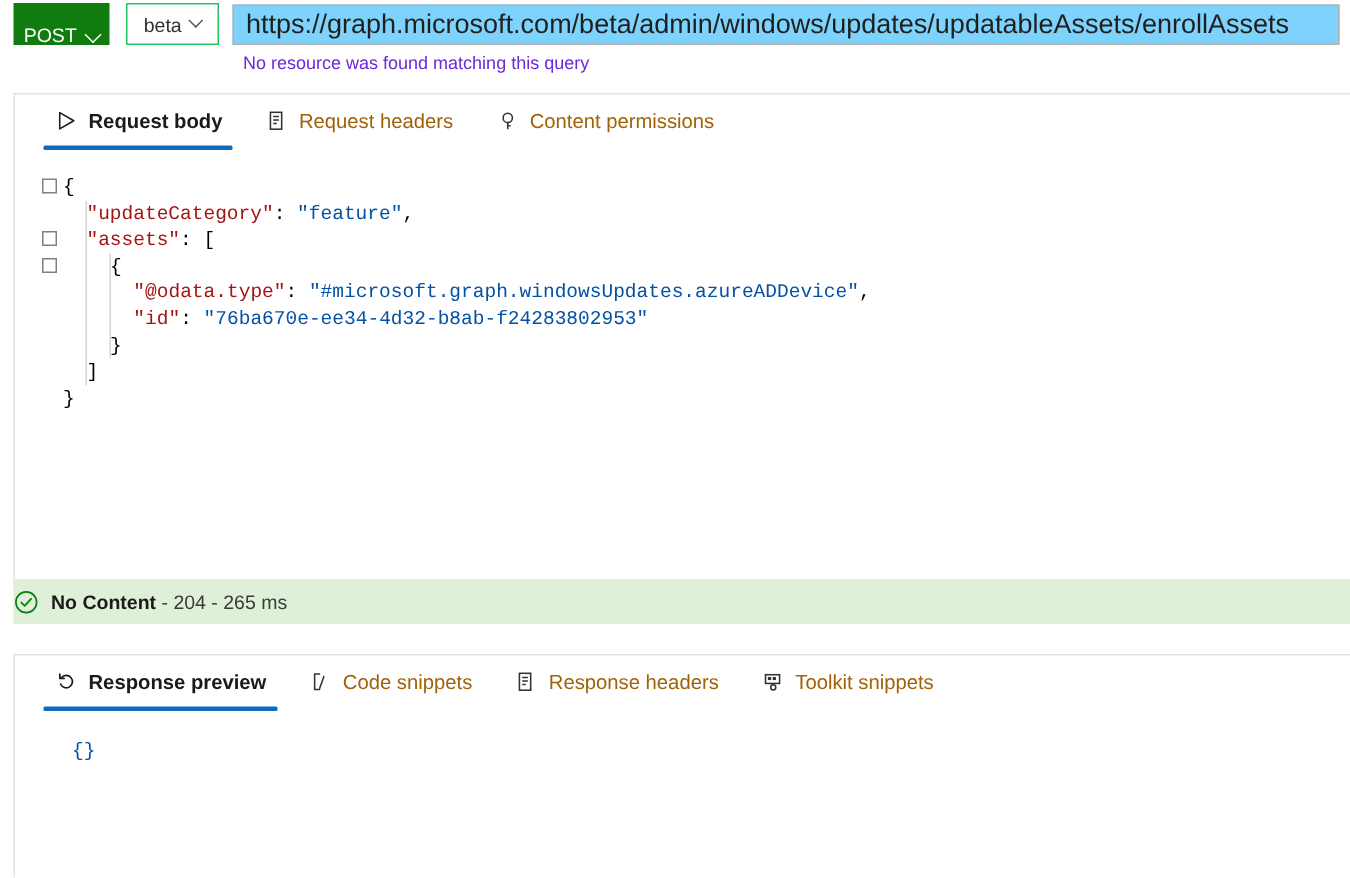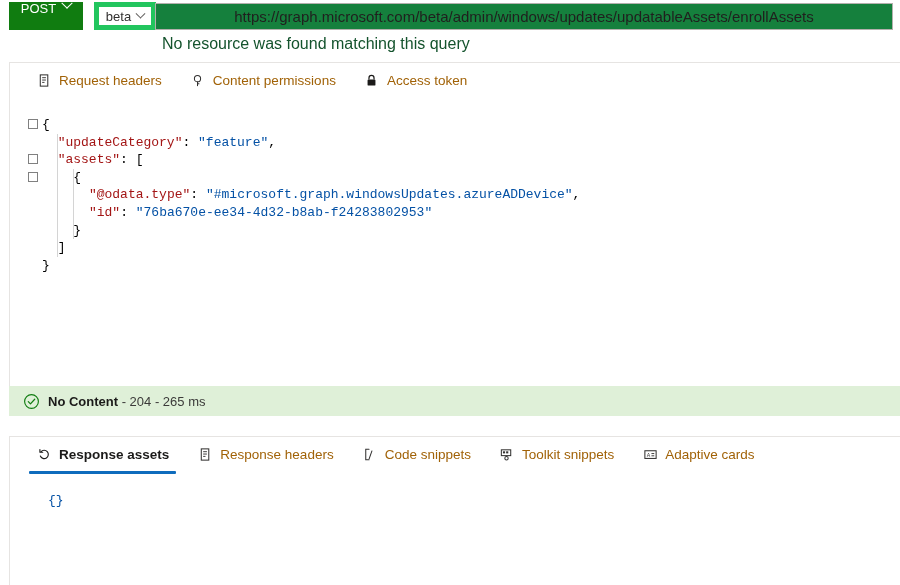--- a/index.html
+++ b/index.html
@@ -19,80 +19,79 @@
   
   .query-bar {
     position: absolute;
     left: 0; top: 0;
     width: 900px; height: 32px;
     display: flex;
     align-items: center;
     padding-left: 9px;
   }
   .method-btn {
-    width: 74px; height: 28px;
+    width: 64px; height: 28px;
     background: #107c10;
     color: #ffffff;
     border: none;
     display: flex;
-    align-items: flex-start;
+    align-items: flex-end;
     justify-content: center;
     gap: 7px;
     font-size: 13px;
     font-family: "Liberation Sans", sans-serif;
     cursor: pointer;
     padding: 0;
   }
   .method-label { line-height: 1; }
   .chev {
     display: inline-block;
     width: 8px; height: 8px;
     border-right: 1.4px solid currentColor;
     border-bottom: 1.4px solid currentColor;
     transform: rotate(45deg) translate(-2px, -2px);
   }
   .version-btn {
     width: 62px; height: 28px;
     margin-left: 11px;
     background: #ffffff;
     color: #323130;
-    border: 5px solid #22c55e;
+    border: 1px solid #22c55e;
     display: flex;
     align-items: center;
     justify-content: center;
     gap: 6px;
     font-size: 13px;
     font-family: "Liberation Sans", sans-serif;
     cursor: pointer;
     padding: 0;
   }
   .version-chev {
     width: 7px; height: 7px;
     border-right: 1.3px solid #605e5c;
     border-bottom: 1.3px solid #605e5c;
     transform: rotate(45deg) translate(-2px, -2px);
   }
   .url-input {
     position: absolute;
     left: 155px; top: 3px;
     width: 738px; height: 27px;
     border: 1px solid #b3b0ad;
-    background: #15803d;
-    font-size: 15px;
+    background: #7dd3fc;
+    font-size: 18px;
     font-family: "Liberation Sans", sans-serif;
     color: #201f1e;
     padding: 0 8px;
     outline: none;
-    text-align: center;
   }
   .query-hint {
     position: absolute;
     left: 162px; top: 35px;
-    font-size: 16px;
-    color: #14532d;
+    font-size: 12px;
+    color: #6d28d9;
     font-family: "Liberation Sans", sans-serif;
     white-space: nowrap;
   }
 
   
   .request-panel {
     position: absolute;
     left: 9px; top: 62px;
     width: 891px; height: 328px;
     background: #ffffff;
@@ -179,21 +178,20 @@
   .p { color: #000000; }
 
   
   .statusbar {
     position: absolute;
     left: 9px; top: 386px;
     width: 891px; height: 30px;
     background: #dff0d8;
     display: flex;
     align-items: center;
-    padding-left: 14px;
     gap: 8px;
   }
   .status-text {
     font-size: 13px;
     color: #1b1a19;
     font-family: "Liberation Sans", sans-serif;
   }
   .status-text b { font-weight: bold; }
   .status-meta { color: #3b3a39; }
 
@@ -230,20 +228,28 @@
       <span class="version-chev"></span>
     </button>
   </div>
   <input class="url-input" type="text" value="https://graph.microsoft.com/beta/admin/windows/updates/updatableAssets/enrollAssets" style="">
   <div class="query-hint">No resource was found matching this query</div>
 
   <div class="request-panel">
 
     <div class="tabrow">
 
+      <div class="tab active">
+        <span class="ticon">
+          <svg width="15" height="15" viewBox="0 0 16 16">
+            <path d="M3 2.2 L13 8 L3 13.8 Z" fill="none" stroke="#1b1a19" stroke-width="1.1" stroke-linejoin="round"></path>
+          </svg>
+        </span>
+        <span>Request body</span>
+      </div>
 
       <div class="tab">
         <span class="ticon">
           <svg width="15" height="15" viewBox="0 0 16 16">
             <rect x="3.5" y="2" width="8" height="12" fill="none" stroke="#323130" stroke-width="1.1"></rect>
             <line x1="5.5" y1="5" x2="9.5" y2="5" stroke="#323130" stroke-width="1"></line>
             <line x1="5.5" y1="7.5" x2="9.5" y2="7.5" stroke="#323130" stroke-width="1"></line>
             <line x1="5.5" y1="10" x2="8" y2="10" stroke="#323130" stroke-width="1"></line>
           </svg>
         </span>
@@ -254,29 +260,20 @@
         <span class="ticon">
           <svg width="15" height="15" viewBox="0 0 16 16">
             <circle cx="8" cy="6" r="3.3" fill="none" stroke="#323130" stroke-width="1.1"></circle>
             <line x1="8" y1="9.3" x2="8" y2="14" stroke="#323130" stroke-width="1.1"></line>
             <line x1="8" y1="11.5" x2="10" y2="11.5" stroke="#323130" stroke-width="1.1"></line>
           </svg>
         </span>
         <span>Content permissions</span>
       </div>
 
-      <div class="tab">
-        <span class="ticon">
-          <svg width="15" height="15" viewBox="0 0 16 16">
-            <path d="M5.3 7 V5.2 a2.7 2.7 0 0 1 5.4 0 V7" fill="none" stroke="#1b1a19" stroke-width="1.3"></path>
-            <rect x="3.8" y="7" width="8.4" height="6.4" rx="1" fill="#1b1a19"></rect>
-          </svg>
-        </span>
-        <span>Access token</span>
-      </div>
 
     </div>
 
     <div class="editor">
       <div class="gutter" id="gutter"></div>
       <div class="code" id="code"><div style="position: absolute; top: 7px; left: 0px;"><span class="p">{</span></div><div style="position: absolute; top: 24.6px; left: 15.64px;"><span class="k">"updateCategory"</span><span class="p">: </span><span class="s">"feature"</span><span class="p">,</span></div><div style="position: absolute; top: 42.2px; left: 15.64px;"><span class="k">"assets"</span><span class="p">: [</span></div><div style="position: absolute; top: 59.8px; left: 31.28px;"><span class="p">{</span></div><div style="position: absolute; top: 77.4px; left: 46.92px;"><span class="k">"@odata.type"</span><span class="p">: </span><span class="s">"#microsoft.graph.windowsUpdates.azureADDevice"</span><span class="p">,</span></div><div style="position: absolute; top: 95px; left: 46.92px;"><span class="k">"id"</span><span class="p">: </span><span class="s">"76ba670e-ee34-4d32-b8ab-f24283802953"</span></div><div style="position: absolute; top: 112.6px; left: 31.28px;"><span class="p">}</span></div><div style="position: absolute; top: 130.2px; left: 15.64px;"><span class="p">]</span></div><div style="position: absolute; top: 147.8px; left: 0px;"><span class="p">}</span></div></div>
     <div class="fold" style="top: 10px;"></div>
         <div class="fold" style="top: 45.2px;"></div>
         <div class="fold" style="top: 62.8px;"></div>
         <div class="indent-guide" style="left: 47px; top: 24.6px; height: 123.2px;"></div>
@@ -299,68 +296,57 @@
 
     <div class="tabrow">
 
       <div class="tab active">
         <span class="ticon">
           <svg width="15" height="15" viewBox="0 0 16 16">
             <path d="M4.2 5.2 A4.4 4.4 0 1 1 3.6 9.6" fill="none" stroke="#1b1a19" stroke-width="1.2" stroke-linecap="round"></path>
             <path d="M3.1 2.6 L3.1 5.6 L6.1 5.6" fill="none" stroke="#1b1a19" stroke-width="1.2" stroke-linecap="round" stroke-linejoin="round"></path>
           </svg>
         </span>
-        <span>Response assets</span>
+        <span>Response preview</span>
+      </div>
+
+      <div class="tab">
+        <span class="ticon">
+          <svg width="15" height="15" viewBox="0 0 16 16">
+            <path d="M7.5 2.5 H4 V13.5 H7.5" fill="none" stroke="#323130" stroke-width="1.1" stroke-linecap="round"></path>
+            <line x1="10.6" y1="4.2" x2="7.6" y2="12.6" stroke="#323130" stroke-width="1.1" stroke-linecap="round"></line>
+          </svg>
+        </span>
+        <span>Code snippets</span>
       </div>
 
       <div class="tab">
         <span class="ticon">
           <svg width="15" height="15" viewBox="0 0 16 16">
             <rect x="3.5" y="2" width="8" height="12" fill="none" stroke="#323130" stroke-width="1.1"></rect>
             <line x1="5.5" y1="5" x2="9.5" y2="5" stroke="#323130" stroke-width="1"></line>
             <line x1="5.5" y1="7.5" x2="9.5" y2="7.5" stroke="#323130" stroke-width="1"></line>
             <line x1="5.5" y1="10" x2="8" y2="10" stroke="#323130" stroke-width="1"></line>
           </svg>
         </span>
         <span>Response headers</span>
       </div>
 
       <div class="tab">
         <span class="ticon">
           <svg width="15" height="15" viewBox="0 0 16 16">
-            <path d="M7.5 2.5 H4 V13.5 H7.5" fill="none" stroke="#323130" stroke-width="1.1" stroke-linecap="round"></path>
-            <line x1="10.6" y1="4.2" x2="7.6" y2="12.6" stroke="#323130" stroke-width="1.1" stroke-linecap="round"></line>
-          </svg>
-        </span>
-        <span>Code snippets</span>
-      </div>
-
-      <div class="tab">
-        <span class="ticon">
-          <svg width="15" height="15" viewBox="0 0 16 16">
             <rect x="2.5" y="3" width="10" height="6.2" fill="none" stroke="#323130" stroke-width="1.1"></rect>
             <rect x="4.2" y="4.6" width="2.3" height="2.2" fill="#323130"></rect>
             <rect x="7.6" y="4.6" width="2.3" height="2.2" fill="#323130"></rect>
             <circle cx="8" cy="12" r="1.8" fill="none" stroke="#323130" stroke-width="1.1"></circle>
           </svg>
         </span>
         <span>Toolkit snippets</span>
       </div>
 
-      <div class="tab">
-        <span class="ticon">
-          <svg width="15" height="15" viewBox="0 0 16 16">
-            <rect x="2" y="4" width="12" height="8.2" fill="none" stroke="#323130" stroke-width="1.1"></rect>
-            <text x="4" y="10.4" font-size="5.6" font-family="Liberation Sans, sans-serif" fill="#323130">A</text>
-            <line x1="9" y1="7" x2="12" y2="7" stroke="#323130" stroke-width="1"></line>
-            <line x1="9" y1="9.4" x2="12" y2="9.4" stroke="#323130" stroke-width="1"></line>
-          </svg>
-        </span>
-        <span>Adaptive cards</span>
-      </div>
 
     </div>
 
     <div class="resp-body">{}</div>
 
   </div>
 
 </div>
 
 </body></html>

